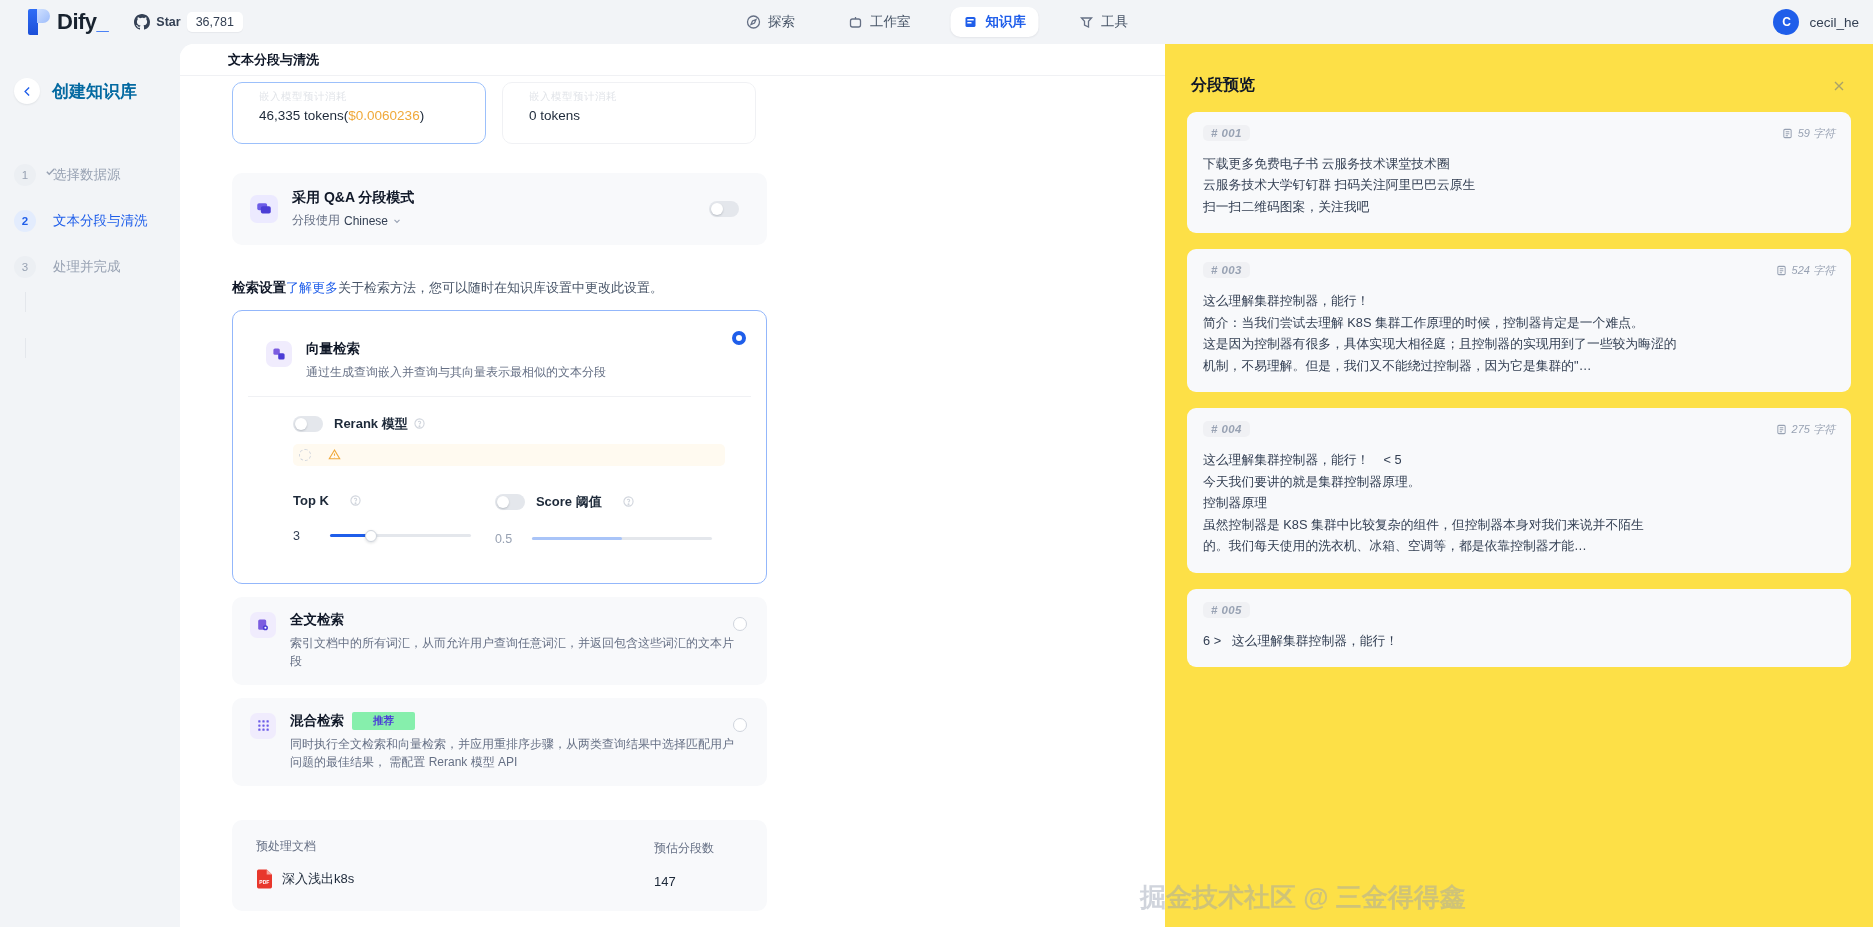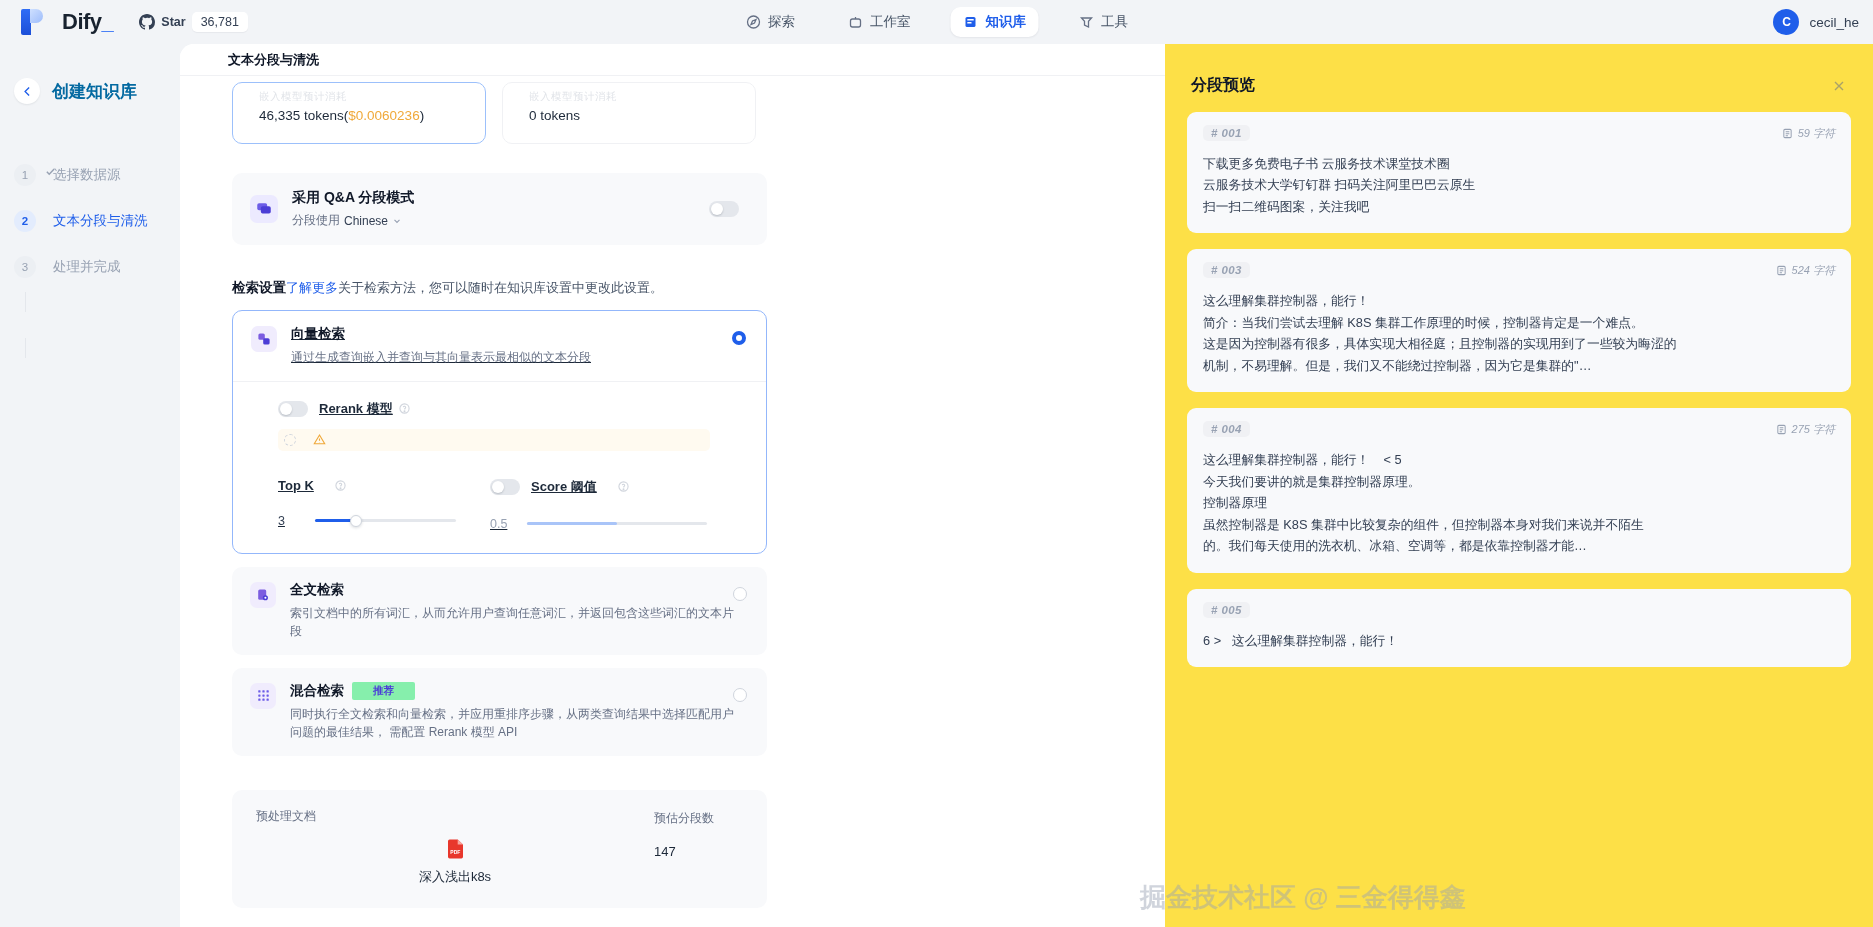--- a/index.html
+++ b/index.html
@@ -10,21 +10,21 @@
     overflow: hidden;
     color: #1d2939;
   }
   .app { position: relative; width: 1873px; height: 927px; }
 
   
   .topbar {
     position: absolute; top: 0; left: 0; width: 1873px; height: 44px;
     display: flex; align-items: center; background: #f2f4f7;
   }
-  .logo-wrap { display: flex; align-items: center; margin-left: 21px; gap: 19px; }
+  .logo-wrap { display: flex; align-items: center; margin-left: 28px; gap: 7px; }
   .logo-mark {
     width: 22px; height: 26px; position: relative;
   }
   .logo-mark:before{
     content:""; position:absolute; left:0; top:0; width:10px; height:26px;
     background:linear-gradient(180deg,#2f6df6,#1c4fd8); border-radius:2px 0 0 2px;
   }
   .logo-mark:after{
     content:""; position:absolute; left:9px; top:0; width:13px; height:14px;
     background:linear-gradient(135deg,#cfe0ff,#9dbcfb); border-radius:0 8px 8px 0;
@@ -140,21 +140,21 @@
   .retr-head { margin-top:34px; font-size:13px; display:flex; align-items:baseline; }
   .retr-head b { font-weight:700; color:#101828; font-size:13.5px; }
   .retr-link { color:#1f5eea; cursor:pointer; }
   .retr-rest { color:#475467; }
 
   
   .opt-card {
     width:535px; border-radius:10px; margin-top:13px; position:relative;
     background:#f8f9fb; padding:14px 18px;
   }
-  .opt-card.selected { background:#fff; border:1.5px solid #93b7fb; padding:0;text-decoration:underline; }
+  .opt-card.selected { background:#fff; border:1.5px solid #93b7fb; padding:15px; }
   .opt-head { display:flex; gap:14px; padding:14px 18px 14px 18px; }
   .opt-card:not(.selected) .opt-head { padding:0; }
   .opt-icon { width:26px; height:26px; border-radius:7px; background:#f0ecfd;
     display:flex; align-items:center; justify-content:center; flex:none; margin-top:1px; }
   .opt-title { font-size:13.5px; font-weight:700; color:#101828; display:flex; align-items:center; gap:8px; }
   .badge-rec {
     font-size:10.5px; font-weight:700; color:#4b3dd6; background:#86efac;
     border-radius:2px; padding:2px 21px;
   }
   .opt-desc { font-size:12px; color:#667085; margin-top:5px; line-height:1.55; max-width:455px; }
@@ -192,21 +192,21 @@
   .slider.disabled .fill { background:#a9c4f8; }
   .slider.wide { width:180px; }
 
   
   .doc-card {
     width:535px; background:#f8f9fb; border-radius:10px; margin-top:34px;
     display:flex; padding:18px 24px 22px 24px;
   }
   .doc-left { width:398px; }
   .doc-cap { font-size:12px; color:#667085; }
-  .doc-file { display:flex; align-items:center; gap:9px; margin-top:14px;flex-direction:column; }
+  .doc-file { display:flex; align-items:center; gap:9px; margin-top:14px; }
   .pdf-ico { width:17px; height:20px; flex:none; }
   .doc-name { font-size:13px; color:#1d2939; }
   .doc-right { padding-top:2px; }
   .est-num { font-size:13px; color:#1d2939; margin-top:17px; }
 
   
   .preview {
     position:absolute; top:44px; left:1165px; width:708px; height:883px;
     background:#fde047; overflow:hidden;
   }

